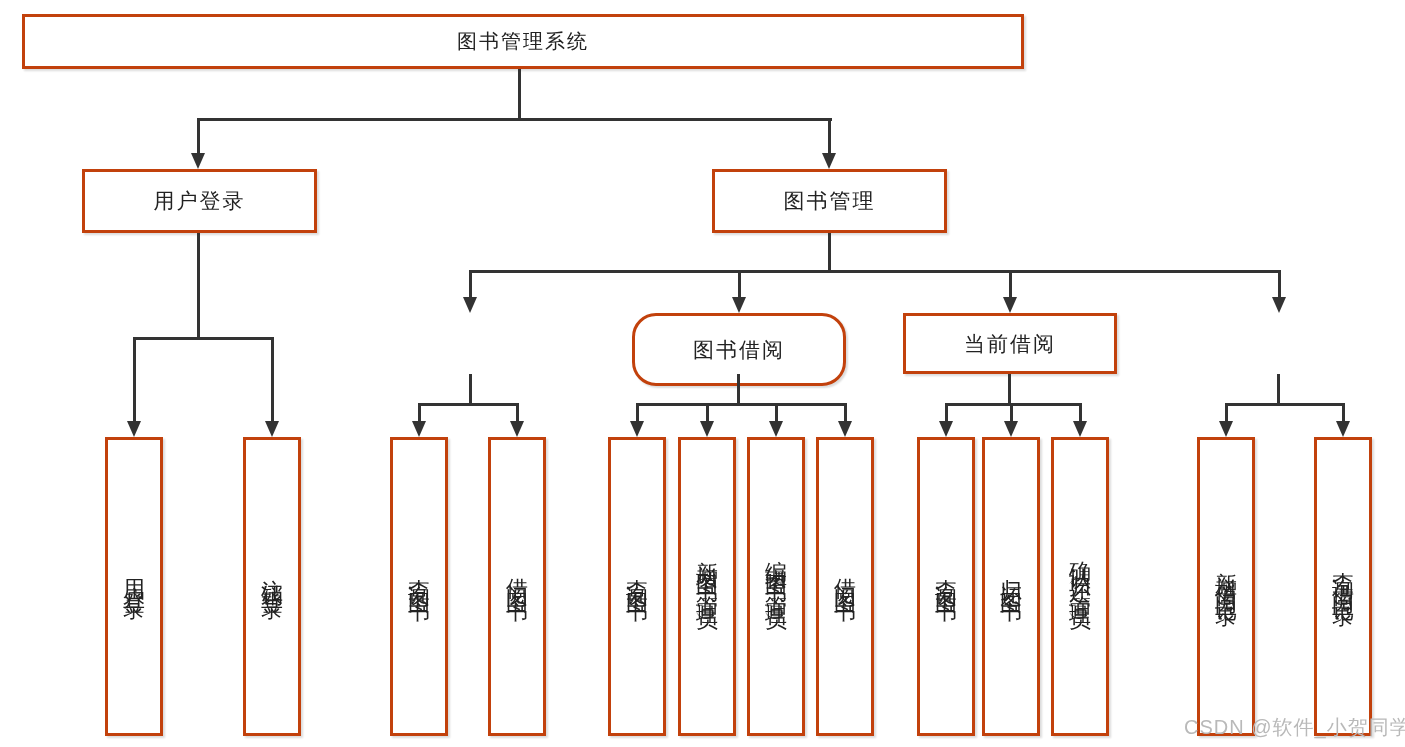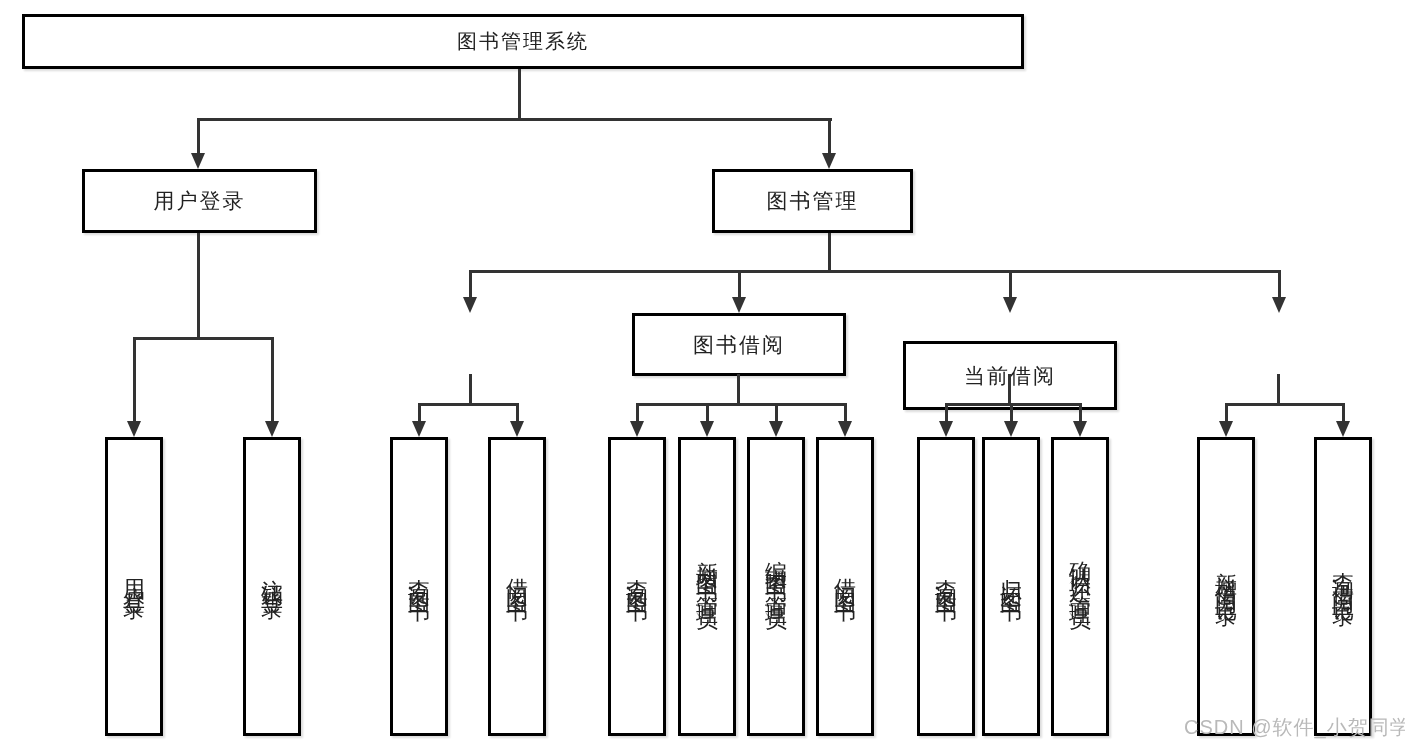--- a/index.html
+++ b/index.html
@@ -12,21 +12,21 @@
     height: 747px;
     background: #ffffff;
     overflow: hidden;
     color: #222222;
   }
 
   
   .box {
     position: absolute;
     background: #ffffff;
-    border: 3px solid #000000;
+    border: 3px solid #c2410c;
     display: flex;
     align-items: center;
     justify-content: center;
     box-shadow: 2px 2px 2px rgba(0,0,0,0.14);
     color: #222222;
   }
   .box.hlabel { font-size: 21px; letter-spacing: 2px; }
   .box.root-box { font-size: 20px; letter-spacing: 2px; }
 
   .box.leaf {
@@ -75,21 +75,21 @@
   <div class="line" style="left:518px; top:69px; width:3px; height:51px;"></div>
   <div class="line" style="left:197px; top:118px; width:635px; height:3px;"></div>
   <div class="line" style="left:197px; top:118px; width:3px; height:36px;"></div>
   <div class="arrowhead" style="left:191px; top:153px;"></div>
   <div class="line" style="left:828px; top:118px; width:3px; height:36px;"></div>
   <div class="arrowhead" style="left:822px; top:153px;"></div>
 
   <div class="box hlabel" style="left:82px; top:169px; width:235px; height:64px;">
     <span>用户登录</span>
   </div>
-  <div class="box hlabel" style="left:712px; top:169px; width:201px; height:64px;">
+  <div class="box hlabel" style="left:712px; top:169px; width:235px; height:64px;">
     <span>图书管理</span>
   </div>
 
   <div class="line" style="left:197px; top:233px; width:3px; height:107px;"></div>
   <div class="line" style="left:133px; top:337px; width:141px; height:3px;"></div>
   <div class="line" style="left:133px; top:337px; width:3px; height:85px;"></div>
   <div class="arrowhead" style="left:127px; top:421px;"></div>
   <div class="line" style="left:271px; top:337px; width:3px; height:85px;"></div>
   <div class="arrowhead" style="left:265px; top:421px;"></div>
 
@@ -97,24 +97,24 @@
   <div class="line" style="left:469px; top:270px; width:812px; height:3px;"></div>
   <div class="line" style="left:469px; top:270px; width:3px; height:28px;"></div>
   <div class="arrowhead" style="left:463px; top:297px;"></div>
   <div class="line" style="left:738px; top:270px; width:3px; height:28px;"></div>
   <div class="arrowhead" style="left:732px; top:297px;"></div>
   <div class="line" style="left:1009px; top:270px; width:3px; height:28px;"></div>
   <div class="arrowhead" style="left:1003px; top:297px;"></div>
   <div class="line" style="left:1278px; top:270px; width:3px; height:28px;"></div>
   <div class="arrowhead" style="left:1272px; top:297px;"></div>
 
-  <div class="box hlabel" style="left:632px; top:313px; width:214px; height:63px;">
+  <div class="box hlabel" style="left:632px; top:313px; width:214px; height:73px;border-radius:24px;">
     <span>图书借阅</span>
   </div>
-  <div class="box hlabel" style="left:903px; top:313px; width:214px; height:69px;margin-top:28px;">
+  <div class="box hlabel" style="left:903px; top:313px; width:214px; height:61px;">
     <span>当前借阅</span>
   </div>
 
   <div class="line" style="left:469px; top:374px; width:3px; height:32px;"></div>
   <div class="line" style="left:418px; top:403px; width:101px; height:3px;"></div>
   <div class="line" style="left:418px; top:403px; width:3px; height:20px;"></div>
   <div class="arrowhead" style="left:412px; top:421px;"></div>
   <div class="line" style="left:516px; top:403px; width:3px; height:20px;"></div>
   <div class="arrowhead" style="left:510px; top:421px;"></div>
 

